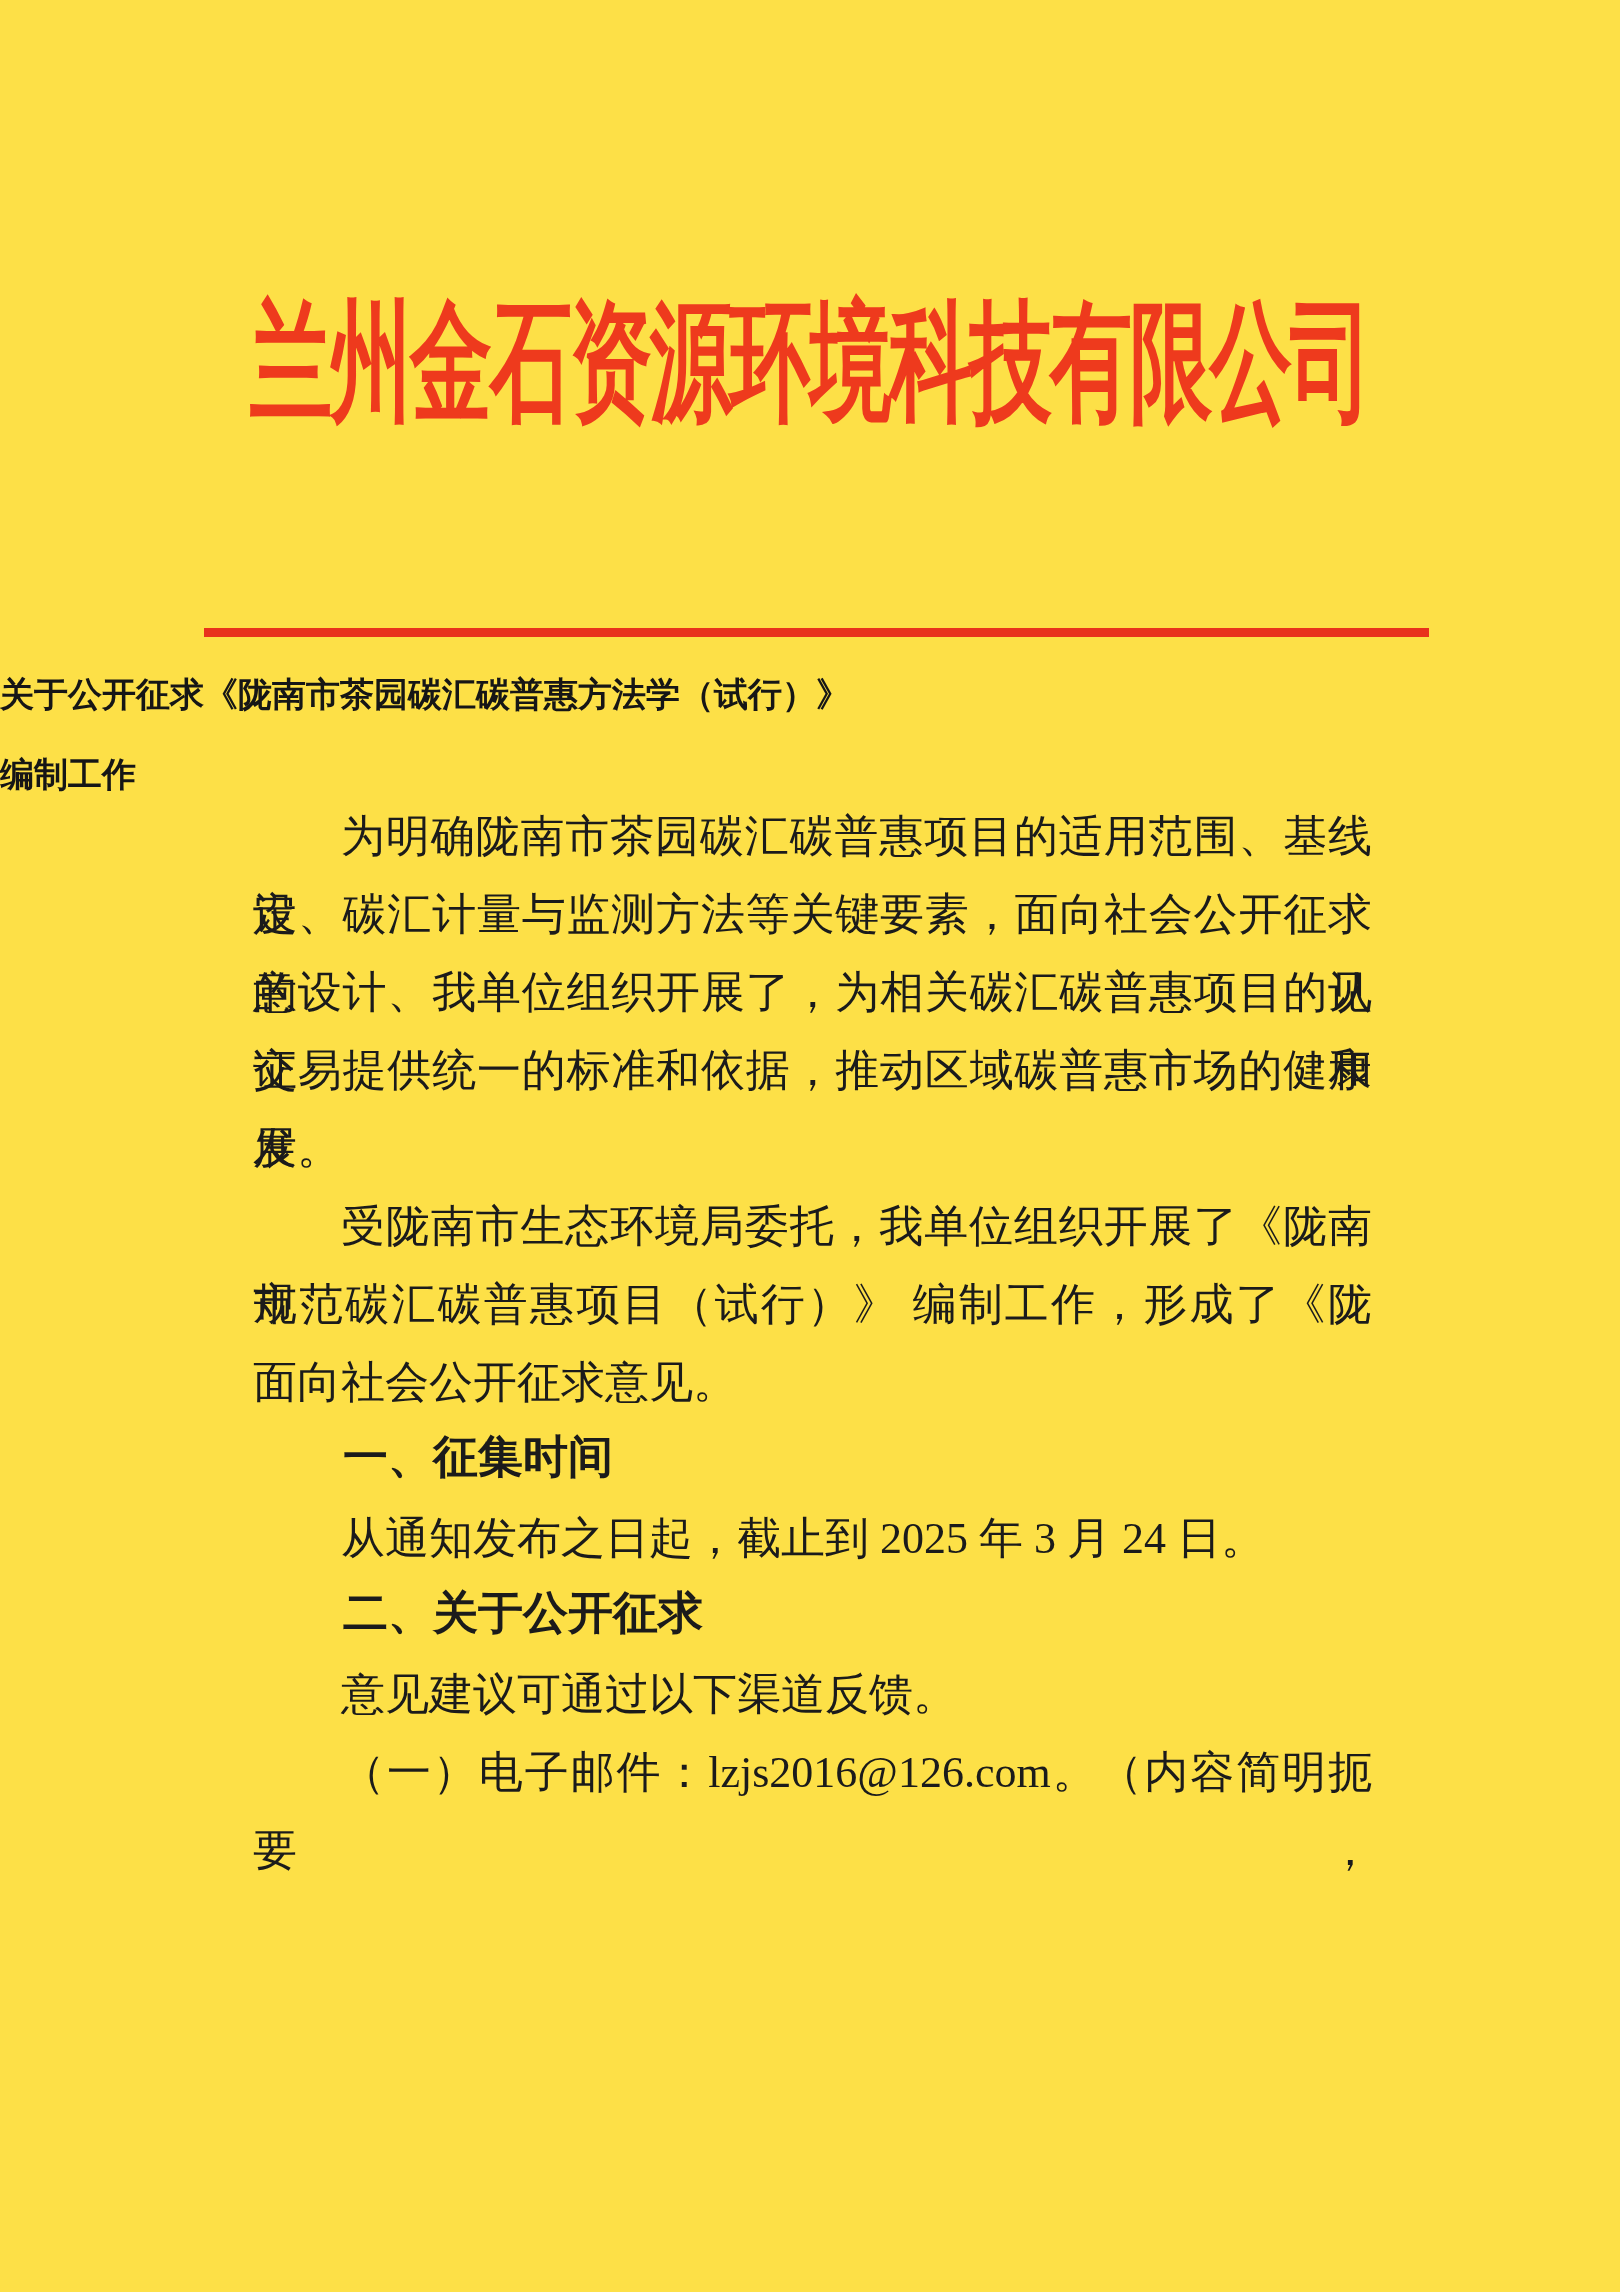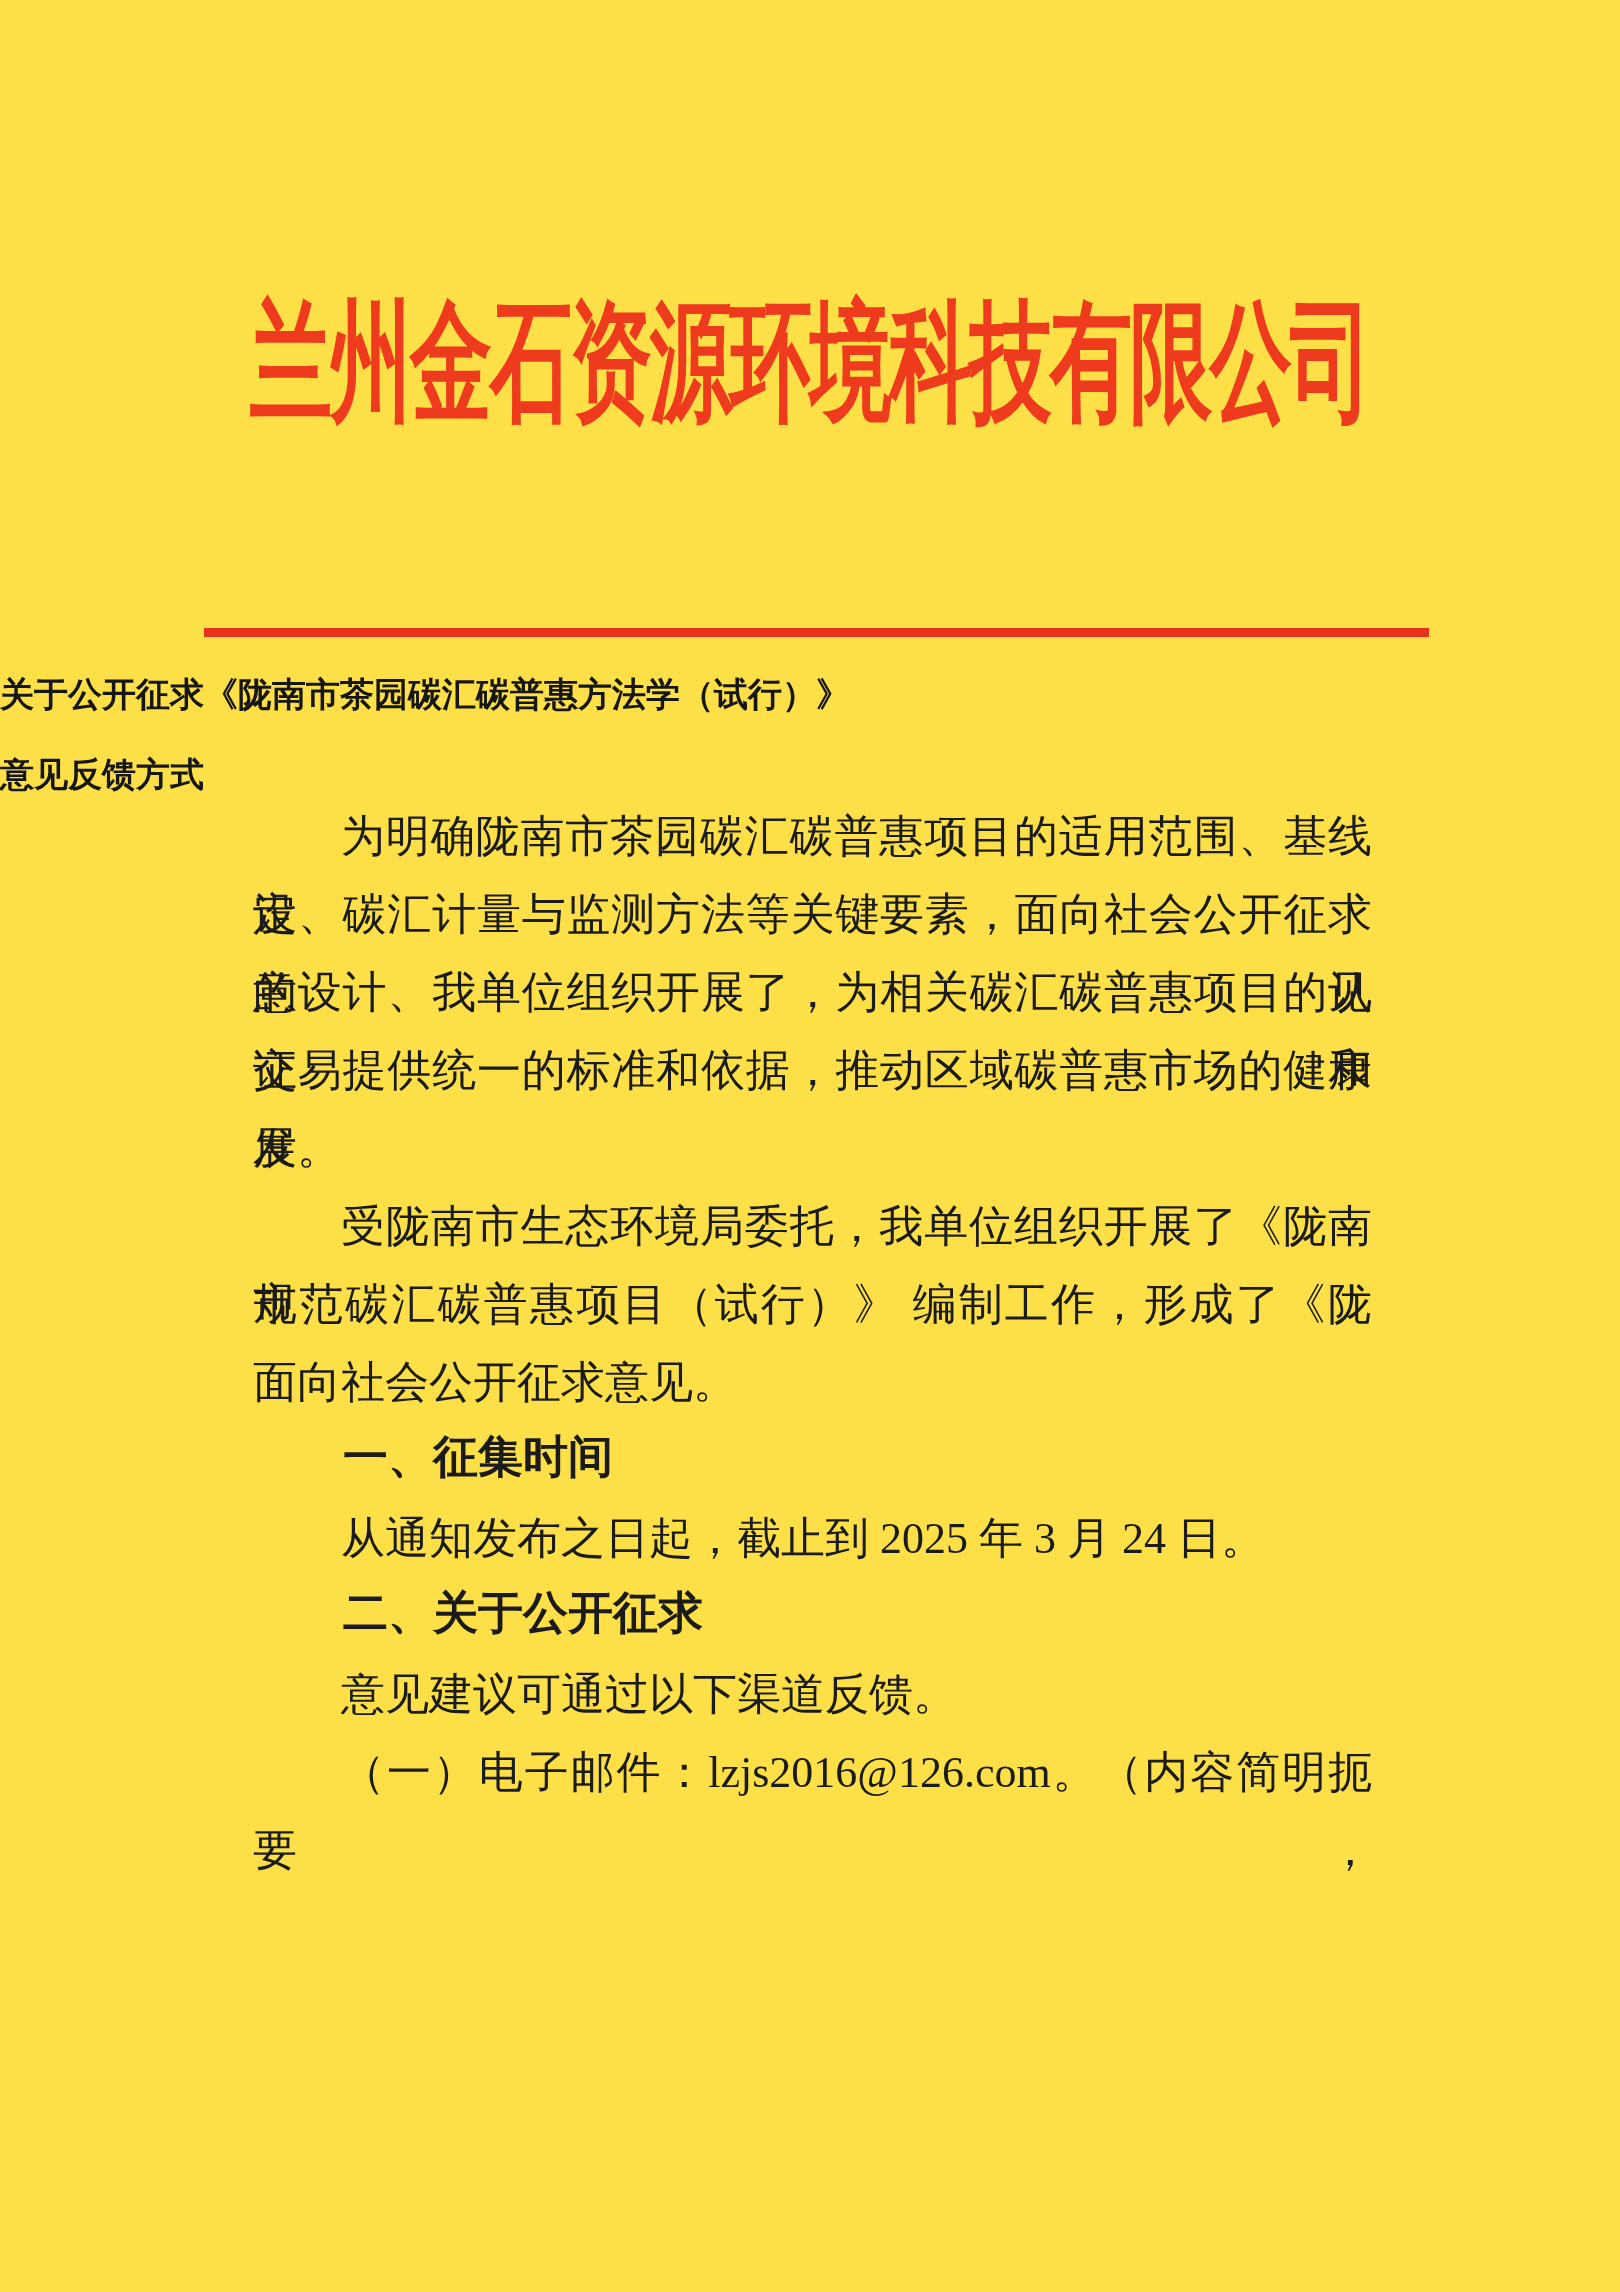--- a/index.html
+++ b/index.html
@@ -88,21 +88,21 @@
 <body>
 
 <div class="page">
 
   <div class="letterhead" style="color: rgb(238, 58, 29);">兰州金石资源环境科技有限公司</div>
 
   <div class="divider" style="background: rgb(232, 50, 28);"></div>
 
   <div class="doc-title">
     <div class="t-line">关于公开征求《陇南市茶园碳汇碳普惠方法学（试行）》</div>
-    <div class="t-line">意见反馈方式</div>
+    <div class="t-line">编制工作</div>
   </div>
 
   <div class="doc-body">
     <div class="line indent justify">为明确陇南市茶园碳汇碳普惠项目的适用范围、基线设</div>
     <div class="line justify">定、碳汇计量与监测方法等关键要素，面向社会公开征求意见</div>
     <div class="line justify">的设计、我单位组织开展了，为相关碳汇碳普惠项目的认证和</div>
     <div class="line justify">交易提供统一的标准和依据，推动区域碳普惠市场的健康发</div>
     <div class="line">展。</div>
     <div class="line indent justify">受陇南市生态环境局委托，我单位组织开展了《陇南市</div>
     <div class="line justify">规范碳汇碳普惠项目（试行）》 编制工作，形成了《陇</div>

